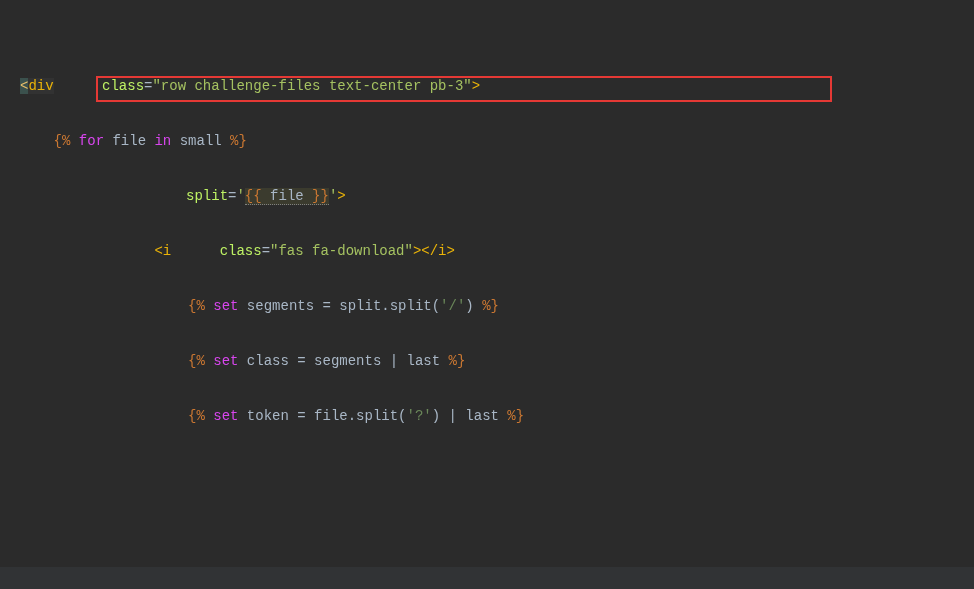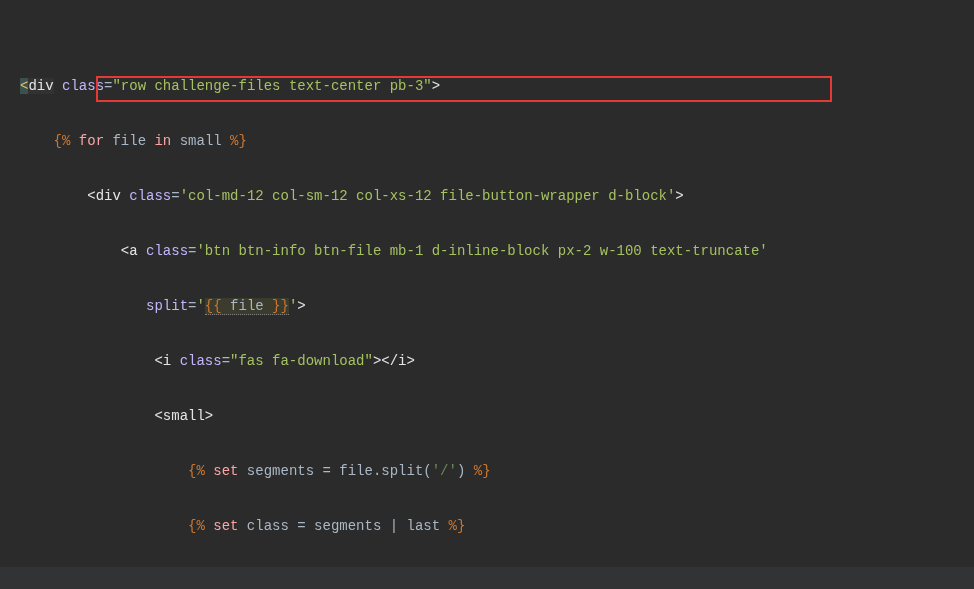--- a/index.html
+++ b/index.html
@@ -17,25 +17,25 @@
   }
   .editor {
     padding: 18px 0 0 20px;
     white-space: pre;
     position: relative;
   }
   .line {
     display: block;
     height: 27.5px;
   }
-  .tag { color: #e5e5e5; }
-  .attr-name { color: #c4b5fd; }
+  .tag { color: #eab308; }
+  .attr-name { color: #bef264; margin-left: 40px; }
   .attr-val { color: #a5c261; }
   .delim { color: #cc7832; }
-  .jinja-kw { color: #fca5a5; }
+  .jinja-kw { color: #d946ef; }
   .str { color: #6a8759; }
   .warn {
     background: rgba(80,80,50,0.45);
     border-bottom: 1px dotted #808080;
   }
   .hl-open {
     background: #3b514d;
     color: #e8bf6a;
   }
   .sel-first {
@@ -57,26 +57,23 @@
     background: #313335;
   }
 </style>
 </head>
 <body>
 
 <div class="editor">
 <div class="red-box"></div>
 <span class="line"><span class="hl-open">&lt;</span><span class="tag sel-first">div</span><span> </span><span class="attr-name">class</span><span>=</span><span class="attr-val">"row challenge-files text-center pb-3"</span><span class="tag">&gt;</span></span>
 <span class="line"><span>    </span><span class="delim">{%</span><span> </span><span class="jinja-kw">for</span><span> </span><span>file </span><span class="jinja-kw">in</span><span> </span><span>small </span><span class="delim">%}</span></span>
-<span class="line"><span>        </span><span class="tag">&lt;</span><span class="tag">div</span><span> </span><span class="attr-name">class</span><span>=</span><span class="attr-val">'col-md-12 col-sm-12 col-xs-12 file-button-wrapper d-block'</span><span class="tag">&gt;</span></span>
-<span class="line"><span>            </span><span class="tag">&lt;</span><span class="tag">a</span><span> </span><span class="attr-name">class</span><span>=</span><span class="attr-val">'btn btn-info btn-file mb-1 d-inline-block px-2 w-100 text-truncate'</span></span>
 <span class="line"><span>               </span><span class="attr-name">split</span><span>=</span><span class="attr-val">'</span><span class="warn"><span class="delim">{{</span><span> </span><span>file</span><span> </span><span class="delim">}}</span></span><span class="attr-val">'</span><span class="tag">&gt;</span></span>
 <span class="line"><span>                </span><span class="tag">&lt;</span><span class="tag">i</span><span> </span><span class="attr-name">class</span><span>=</span><span class="attr-val">"fas fa-download"</span><span class="tag">&gt;</span><span class="tag">&lt;/</span><span class="tag">i</span><span class="tag">&gt;</span></span>
-<span class="line"><span>                </span><span class="tag">&lt;</span><span class="tag">small</span><span class="tag">&gt;</span></span>
-<span class="line"><span>                    </span><span class="delim">{%</span><span> </span><span class="jinja-kw">set</span><span> segments = file.split(</span><span class="str">'/'</span><span>) </span><span class="delim">%}</span></span>
+<span class="line"><span>                    </span><span class="delim">{%</span><span> </span><span class="jinja-kw">set</span><span> segments = split.split(</span><span class="str">'/'</span><span>) </span><span class="delim">%}</span></span>
 <span class="line"><span>                    </span><span class="delim">{%</span><span> </span><span class="jinja-kw">set</span><span> class = segments | last </span><span class="delim">%}</span></span>
 <span class="line"><span>                    </span><span class="delim">{%</span><span> </span><span class="jinja-kw">set</span><span> token = file.split(</span><span class="str">'?'</span><span>) | last </span><span class="delim">%}</span></span>
 
 
 
 
 
 
 
 

